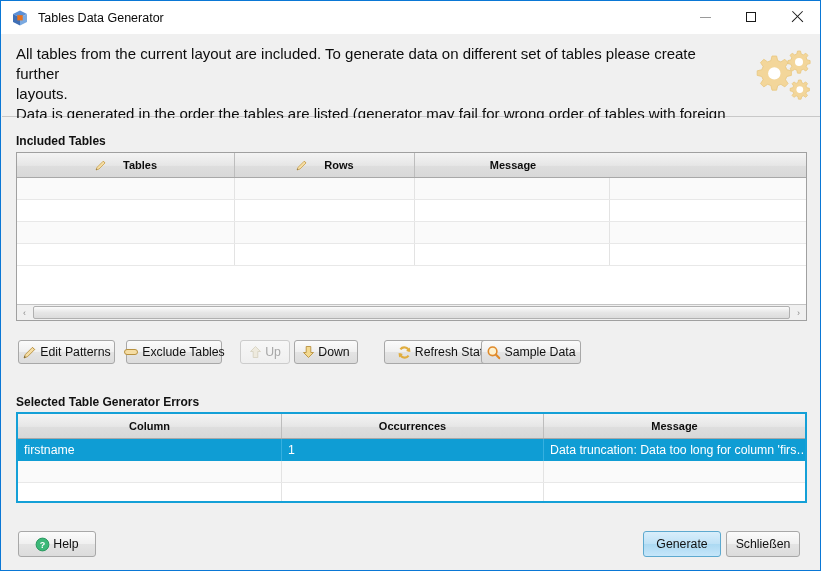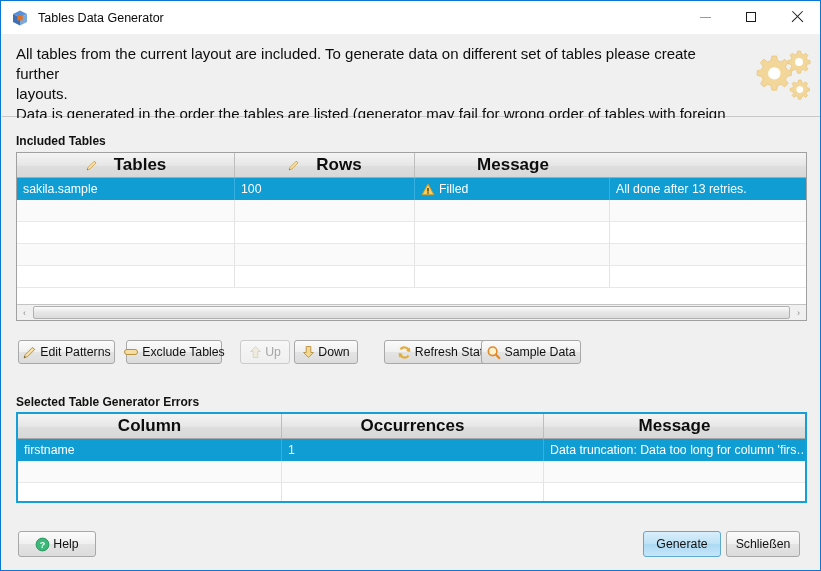--- a/index.html
+++ b/index.html
@@ -118,21 +118,21 @@
   .hdr-row {
     display: flex;
     height: 24px;
     background: linear-gradient(to bottom, #f4f4f4 0%, #e6e6e6 52%, #dedede 53%, #d8d8d8 100%);
     border-bottom: 1px solid #a8a8a8;
   }
   .hdr-cell {
     display: flex;
     align-items: center;
     justify-content: center;
-    font-size: 17px;
+    font-size: 11px;
     font-weight: bold;
     color: #0d0d0d;
     border-right: 1px solid #bdbdbd;
     box-sizing: border-box;
     height: 100%;
     gap: 16px;
     overflow: hidden;
     white-space: nowrap;
   }
   .hdr-cell:last-child { border-right: none; }
@@ -289,35 +289,20 @@
               <path d="M2 11 L3.2 10.4 L2.6 9.2 Z" fill="#7a6a46"></path>
             </svg>
           </span>
           <span>Rows</span>
         </div>
         <div class="hdr-cell" style="width:196px;">
           <span>Message</span>
         </div>
       </div>
 
-      <div class="row sel">
-        <div class="cell" style="width:218px;">sakila.sample</div>
-        <div class="cell" style="width:180px;">100</div>
-        <div class="cell" style="width:195px;">
-          <span class="ico">
-            <svg width="14" height="13" viewBox="0 0 14 13">
-              <path d="M7 1 L13 11.8 L1 11.8 Z" fill="#f7cf5a" stroke="#c79628" stroke-width="0.9" stroke-linejoin="round"></path>
-              <rect x="6.3" y="5" width="1.4" height="3.6" fill="#4a3a10"></rect>
-              <rect x="6.3" y="9.3" width="1.4" height="1.4" fill="#4a3a10"></rect>
-            </svg>
-          </span>
-          <span>Filled</span>
-        </div>
-        <div class="cell" style="width:196px;">All done after 13 retries.</div>
-      </div>
 
       <div class="row odd divline">
         <div class="cell" style="width:218px;"></div>
         <div class="cell" style="width:180px;"></div>
         <div class="cell" style="width:195px;"></div>
         <div class="cell" style="width:196px;"></div>
       </div>
       <div class="row even divline">
         <div class="cell" style="width:218px;"></div>
         <div class="cell" style="width:180px;"></div>

